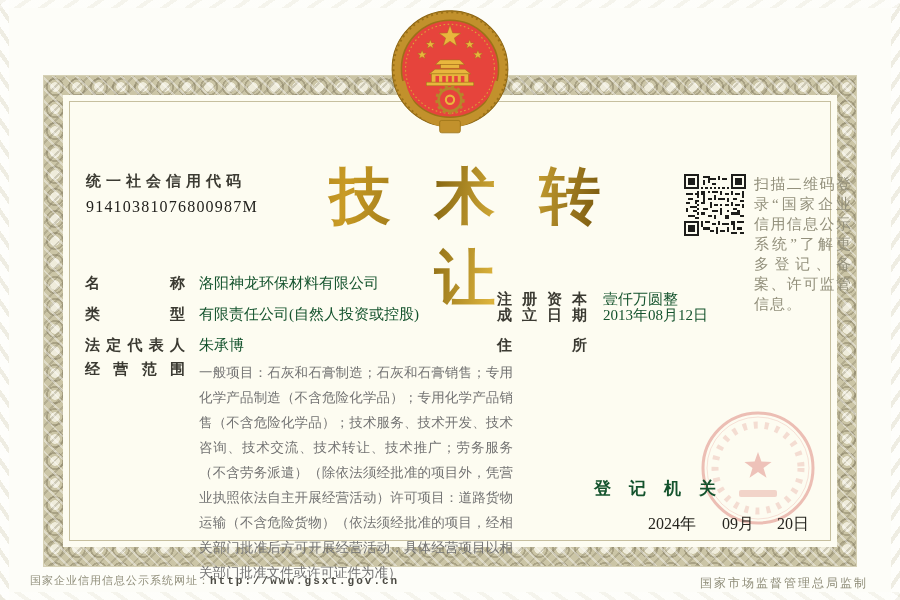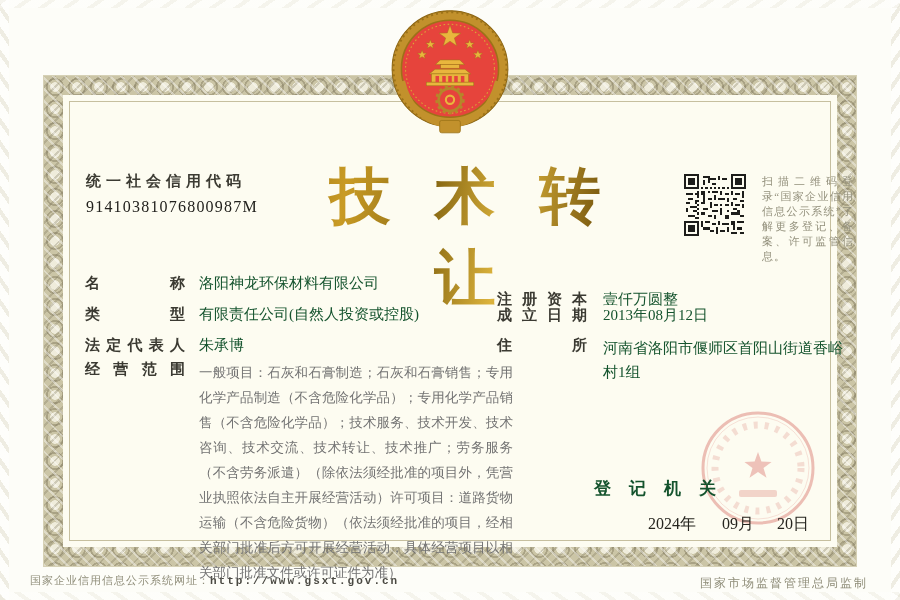--- a/index.html
+++ b/index.html
@@ -35,21 +35,21 @@
 
   
   .title{position:absolute;left:250px;top:156px;width:430px;text-align:center;
     font-size:61px;font-weight:bold;letter-spacing:44px;padding-left:44px;box-sizing:border-box;
     background:linear-gradient(100deg,#7d5c10 0%,#c99b25 22%,#8a6a14 42%,#dcb33c 58%,#7d5c10 78%,#b8902a 100%);
     -webkit-background-clip:text;background-clip:text;color:transparent;z-index:4;}
 
   
   .qr-wrap{position:absolute;left:684px;top:174px;width:170px;z-index:4;display:flex;}
   .qr{width:62px;height:62px;flex:0 0 auto;}
-  .qr-caption{margin-left:16px;width:98px;font-size:11px;line-height:15px;color:#93907c;
+  .qr-caption{margin-left:8px;width:98px;font-size:15px;line-height:20px;color:#93907c;
     letter-spacing:1px;text-align:justify;}
 
   
   .row{position:absolute;display:flex;z-index:4;}
   .lbl{font-family:"Liberation Sans", sans-serif;font-weight:bold;font-size:15px;color:#3b3a32;
     text-align:justify;text-align-last:justify;flex:0 0 auto;}
   .lbl-l{width:100px;margin-right:14px;}
   .lbl-r{width:90px;margin-right:16px;}
   .val{font-size:15px;color:#14532d;}
   .scope{width:314px;font-size:13.5px;line-height:25px;text-align:justify;color:#737373;}
@@ -179,21 +179,20 @@
   <div class="row" style="left:497px;top:290px;">
     <span class="lbl lbl-r">注册资本</span>
     <span class="val">壹仟万圆整</span>
   </div>
   <div class="row" style="left:497px;top:306px;">
     <span class="lbl lbl-r">成立日期</span>
     <span class="val">2013年08月12日</span>
   </div>
   <div class="row" style="left:497px;top:336px;">
     <span class="lbl lbl-r">住所</span>
-    <span class="val addr">河南省洛阳市偃师区首阳山街道香峪村1组</span>
   </div>
 
   <svg class="seal" viewBox="0 0 128 128">
     <circle cx="64" cy="62" r="55" fill="none" stroke="#d9766e" stroke-width="3" opacity="0.55"></circle>
     <circle cx="64" cy="62" r="51" fill="none" stroke="#d9766e" stroke-width="0.8" opacity="0.3"></circle>
     <circle cx="64" cy="62" r="43" fill="none" stroke="#d9766e" stroke-width="7" stroke-dasharray="4 7" opacity="0.28"></circle>
     <path d="M64 46 L67.4 55.6 77.6 55.9 69.5 62 72.5 71.8 64 65.9 55.5 71.8 58.5 62 50.4 55.9 60.6 55.6 Z" fill="#d9766e" opacity="0.5"></path>
     <rect x="45" y="84" width="38" height="7" rx="2" fill="#d9766e" opacity="0.35"></rect>
   </svg>
   <div class="reg">登记机关</div>

